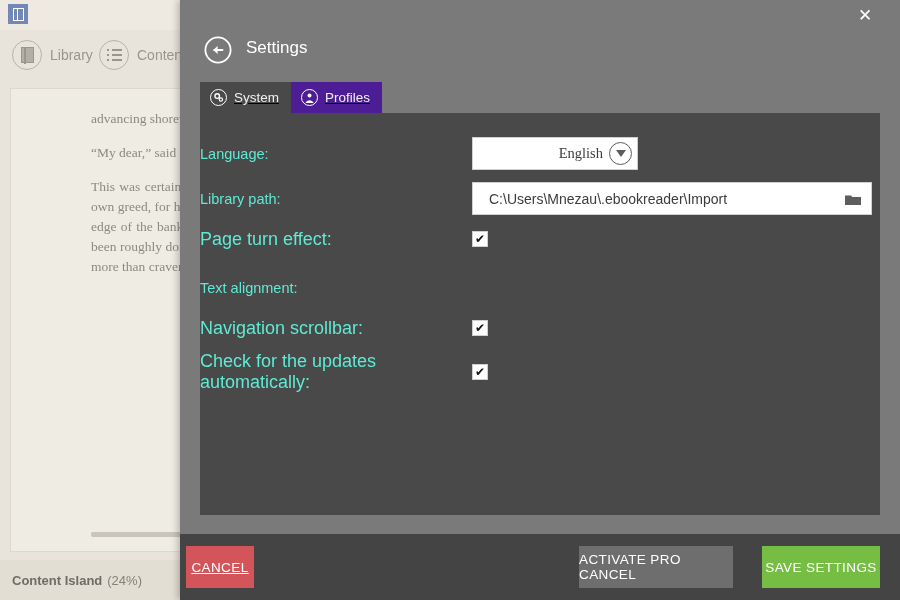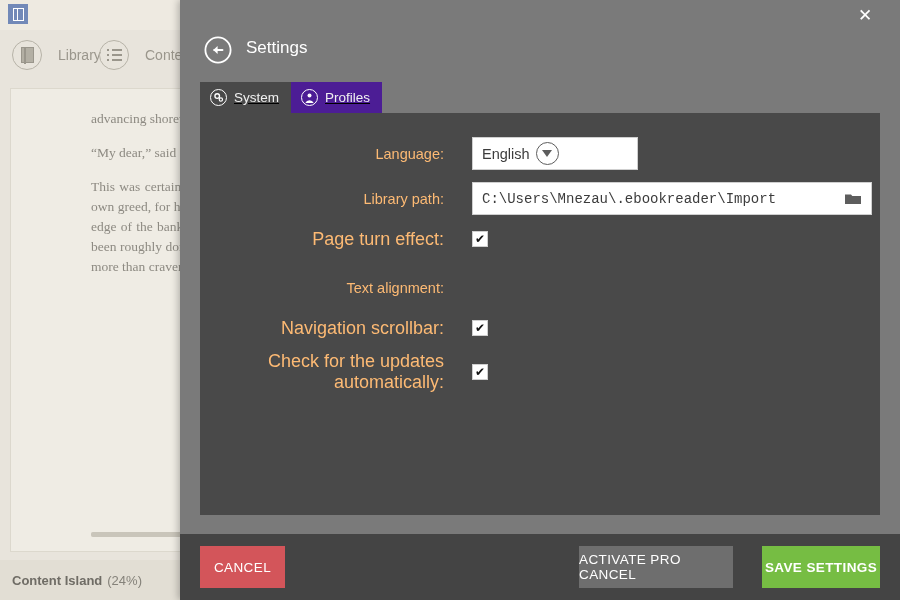--- a/index.html
+++ b/index.html
@@ -60,21 +60,21 @@
     position: absolute;
     left: 0; top: 30px;
     width: 900px; height: 52px;
     background: #e8e4dc;
   }
   .tool-item {
     position: absolute;
     top: 10px;
     display: flex;
     align-items: center;
-    gap: 16px;
+    gap: 8px;
     color: #9a968c;
     font-size: 14px;
   }
   .tool-circle {
     width: 30px; height: 30px;
     border-radius: 50%;
     border: 1.5px solid #b7b3a8;
     display: flex;
     align-items: center;
     justify-content: center;
@@ -249,40 +249,41 @@
     width: 680px;
   }
   .row {
     display: flex;
     align-items: center;
     margin-bottom: 12px;
     height: 33px;
   }
   .row .lbl {
     width: 272px;
-    text-align: right;
+    text-align: left;
     padding-right: 28px;
     box-sizing: border-box;
-    color: #fdba74;
+    color: #5eead4;
     font-size: 14.5px;
   }
   .row .fld { display: flex; align-items: center; }
 
   .select {
     height: 33px;
     background: #ffffff;
     border: 1px solid #cfcfcf;
     box-sizing: border-box;
     display: flex;
     align-items: center;
-    justify-content: flex-start;
+    justify-content: flex-end;
     padding: 0 5px 0 9px;
     color: #3c3c3c;
     font-size: 14.5px;
     cursor: pointer;
+    font-family: Liberation Serif, serif;
   }
   .select.lang { width: 166px; }
   .select.align { width: 133px; }
   .caret {
     width: 23px; height: 23px;
     border-radius: 50%;
     border: 1.6px solid #5d5d5d;
     box-sizing: border-box;
     display: flex;
     align-items: center;
@@ -299,25 +300,24 @@
   }
 
   .pathbox {
     width: 400px; height: 33px;
     background: #ffffff;
     border: 1px solid #cfcfcf;
     box-sizing: border-box;
     display: flex;
     align-items: center;
     justify-content: space-between;
-    padding: 0 10px 0 9px;
+    padding: 0 10px 0 16px;
     color: #3c3c3c;
     font-size: 14px;
     cursor: text;
-    font-family: Liberation Mono, monospace;
   }
   .folder-ico {
     width: 16px; height: 12px;
     flex: none;
     margin-left: 8px;
   }
 
   .checkbox {
     width: 16px; height: 16px;
     background: #ffffff;
@@ -347,23 +347,23 @@
     height: 42px;
     display: flex;
     align-items: center;
     justify-content: center;
     color: #ffffff;
     font-size: 13.5px;
     letter-spacing: 0.4px;
     cursor: pointer;
     box-sizing: border-box;
   }
-  .btn-cancel { left: 20px; width: 85px; background: #d3555a; }
+  .btn-cancel { left: 6px; width: 68px; background: #d3555a; text-decoration: underline; }
   .btn-pro    { left: 399px; width: 154px; background: #6e6e6e; }
-  .btn-save   { left: 582px; width: 118px; background: #76bd43; font-weight: bold; }
+  .btn-save   { left: 582px; width: 118px; background: #76bd43; }
 </style>
 </head>
 <body>
 
 <div id="root">
 
   <div class="bg-app">
 
     <div class="bg-titlebar">
       <div class="app-logo">

